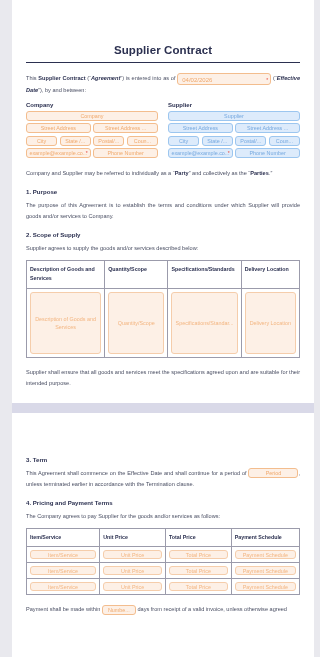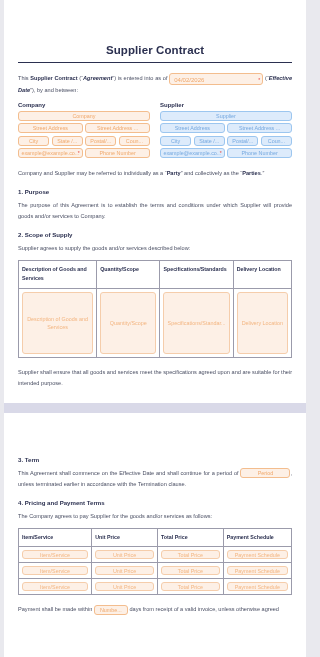--- a/index.html
+++ b/index.html
@@ -3,21 +3,21 @@
 <meta charset="utf-8">
 <style>
   html,body{margin:0;padding:0;}
   body{
     width:310px;height:657px;overflow:hidden;
     background:#e9e9ee;
     font-family:"Liberation Sans","DejaVu Sans",sans-serif;
     color:#3a3f52;
   }
   .page{
-    position:absolute;left:4px;top:0;width:302px;
+    position:absolute;left:12px;top:0;width:302px;
     background:#ffffff;min-height:657px;
   }
   .sheet{padding:0 14px;}
   .title{
     text-align:center;font-size:11.5px;font-weight:bold;color:#2b3050;
     padding-top:44px;padding-bottom:6px;letter-spacing:.1px;
   }
   .rule{border-bottom:1.6px solid #2b3050;margin:0 0 10px 0;}
   p.body{
     font-size:5.6px;line-height:1.95;color:#4a4f63;margin:0 0 6px 0;

